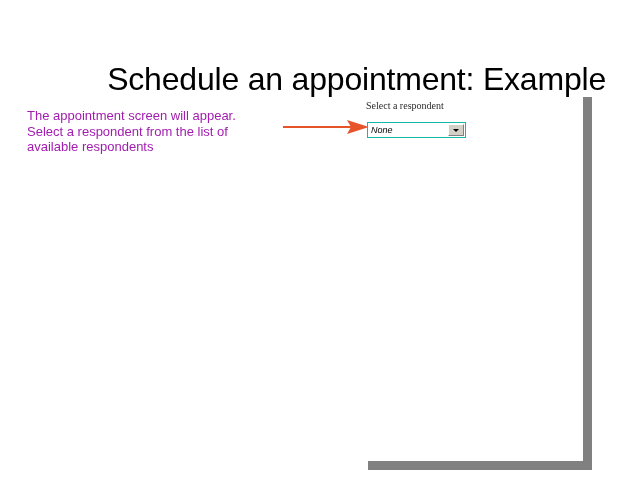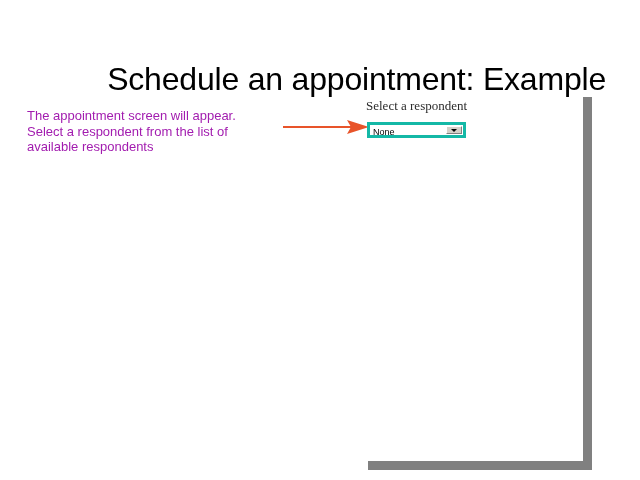--- a/index.html
+++ b/index.html
@@ -77,37 +77,38 @@
     width: 86px;
     height: 18px;
   }
 
   
   #respondent-label {
     position: absolute;
     left: 366px;
     top: 100px;
     font-family: "Liberation Serif", serif;
-    font-size: 13px;
+    font-size: 10px;
     line-height: 11px;
     color: #2b2b2b;
     white-space: nowrap;
   }
 
   #respondent-select {
     position: absolute;
     left: 367px;
     top: 122px;
     width: 99px;
     height: 16px;
     box-sizing: border-box;
-    border: 3px solid #14b8a6;
+    border: 1px solid #14b8a6;
     background: #ffffff;
     display: flex;
     align-items: stretch;
+    font-style: italic;
   }
   #respondent-select-value {
     flex: 1 1 auto;
     font-family: "Liberation Sans", sans-serif;
     font-size: 9px;
     line-height: 14px;
     color: #000000;
     padding-left: 3px;
     overflow: hidden;
     white-space: nowrap;

